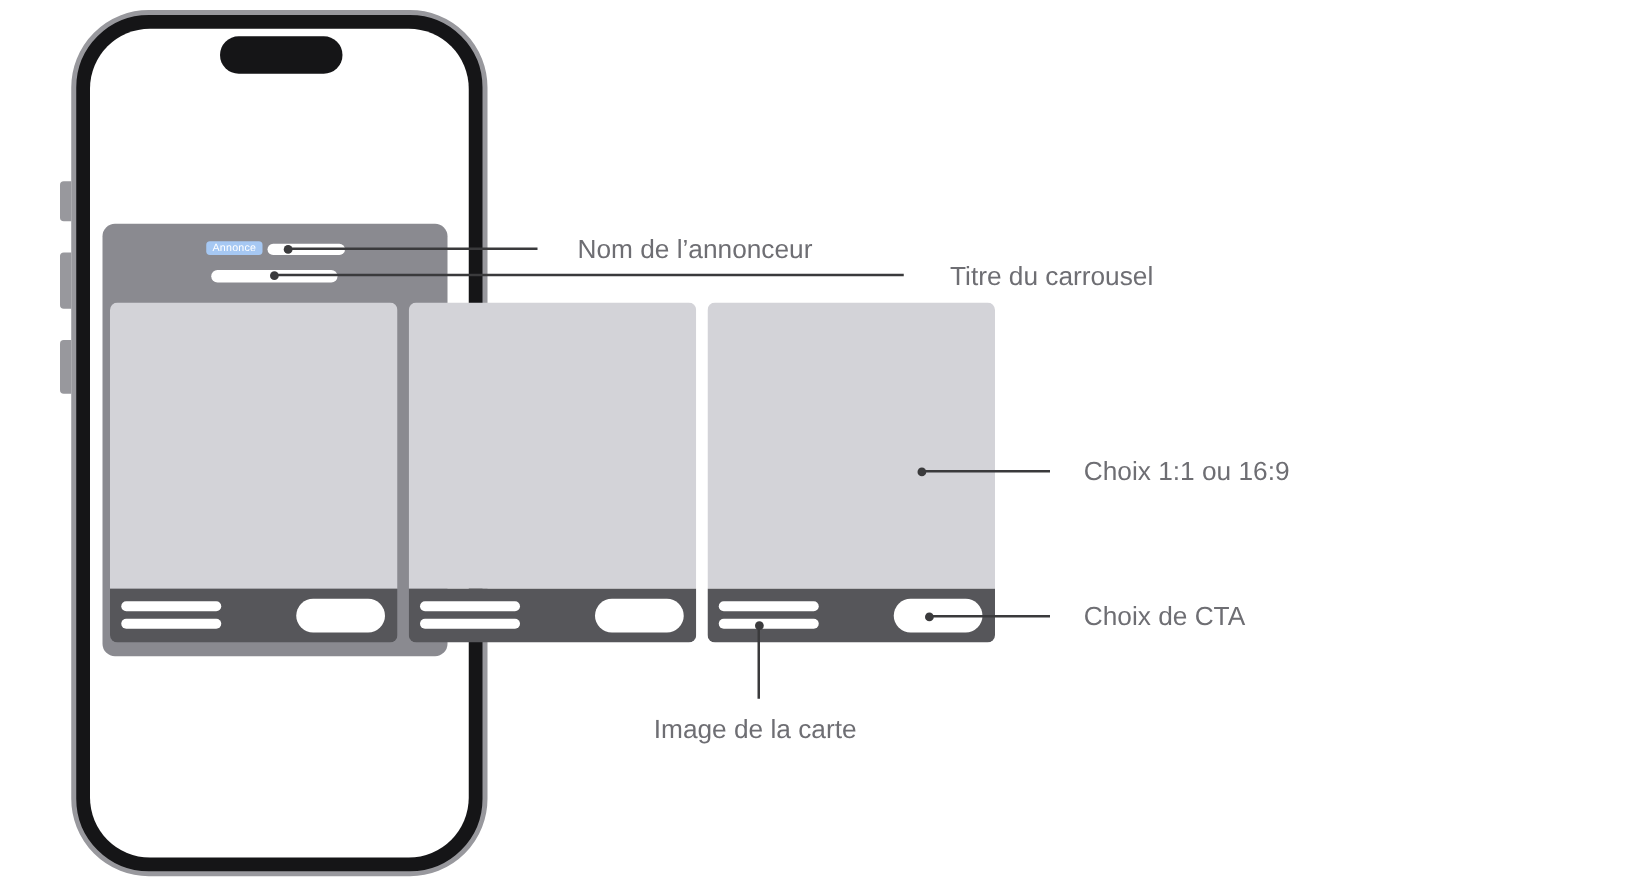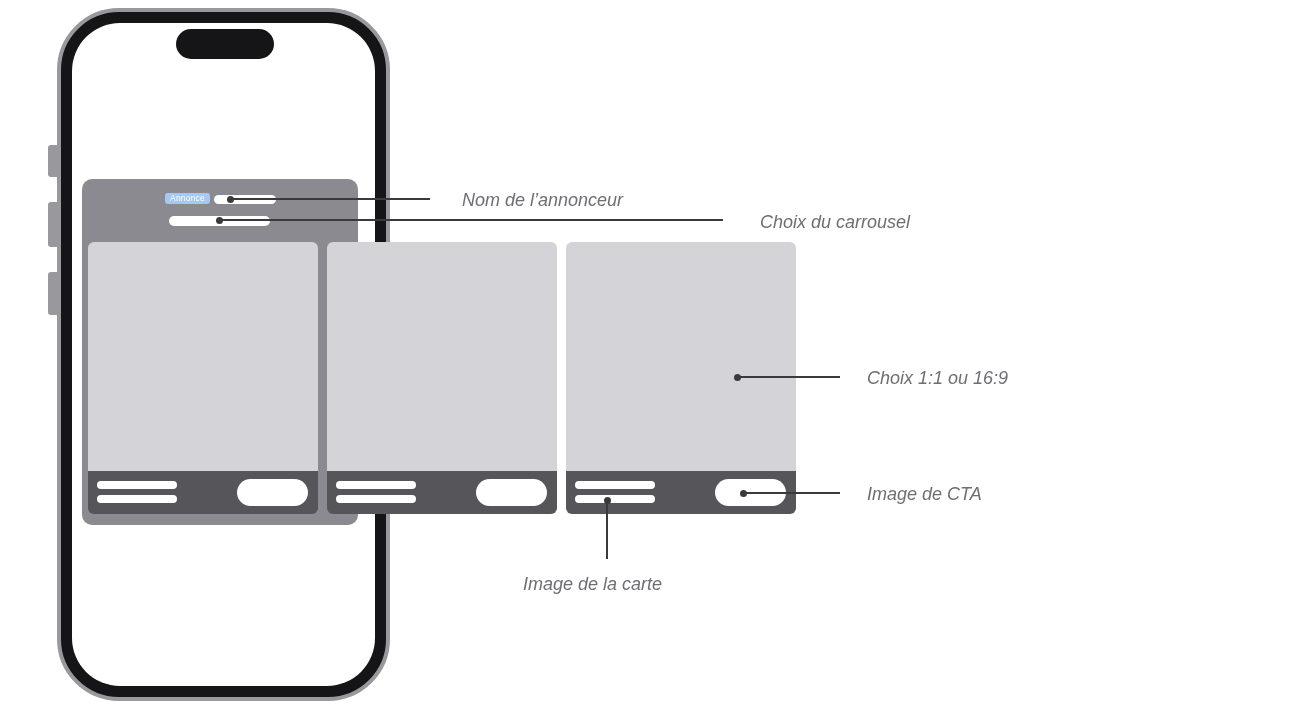--- a/index.html
+++ b/index.html
@@ -128,24 +128,23 @@
   .leader-v { width: 2px; }
   .leader-dot {
     position: absolute;
     width: 7px; height: 7px;
     border-radius: 50%;
     background: var(--leader-line, #3A3A3C);
   }
   .annotation {
     position: absolute;
     color: var(--annotation-text, #6E6E73);
-    font-size: 18px;
+    font-size: 21px;
     line-height: 24px;
     white-space: nowrap;
-    font-style: italic;
   }
 
   .line-advertiser { left: 233px; top: 198px; width: 197px; }
   .dot-advertiser  { left: 227px; top: 196px; }
   .lbl-advertiser  { left: 462px; top: 188px; }
 
   .line-carousel { left: 222px; top: 219px; width: 501px; }
   .dot-carousel  { left: 216px; top: 217px; }
   .lbl-carousel  { left: 760px; top: 210px; }
 
@@ -204,27 +203,27 @@
       <div class="cta-pill"></div>
     </div>
   </div>
 
   <div class="leader-line leader-h line-advertiser"></div>
   <div class="leader-dot dot-advertiser"></div>
   <div class="annotation lbl-advertiser">Nom de l’annonceur</div>
 
   <div class="leader-line leader-h line-carousel"></div>
   <div class="leader-dot dot-carousel"></div>
-  <div class="annotation lbl-carousel">Choix du carrousel</div>
+  <div class="annotation lbl-carousel">Titre du carrousel</div>
 
   <div class="leader-line leader-h line-image"></div>
   <div class="leader-dot dot-image"></div>
   <div class="annotation lbl-image">Choix 1:1 ou 16:9</div>
 
   <div class="leader-line leader-h line-cta"></div>
   <div class="leader-dot dot-cta"></div>
-  <div class="annotation lbl-cta">Image de CTA</div>
+  <div class="annotation lbl-cta">Choix de CTA</div>
 
   <div class="leader-line leader-v line-card-title"></div>
   <div class="leader-dot dot-card-title"></div>
   <div class="annotation lbl-card-title">Image de la carte</div>
 
 </div>
 
 </body></html>

